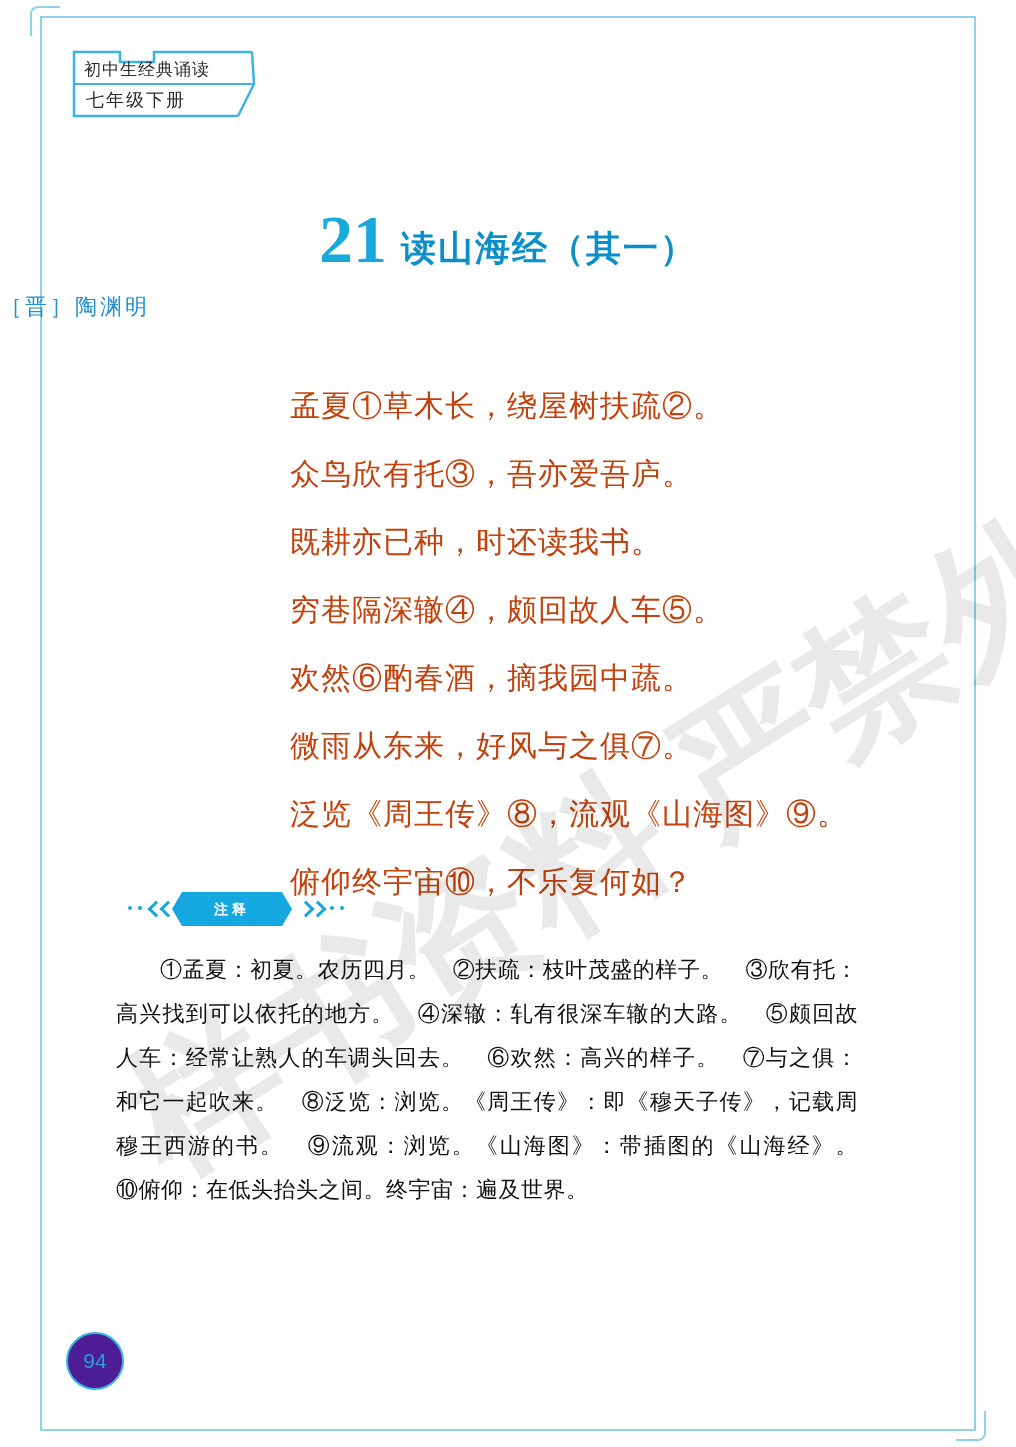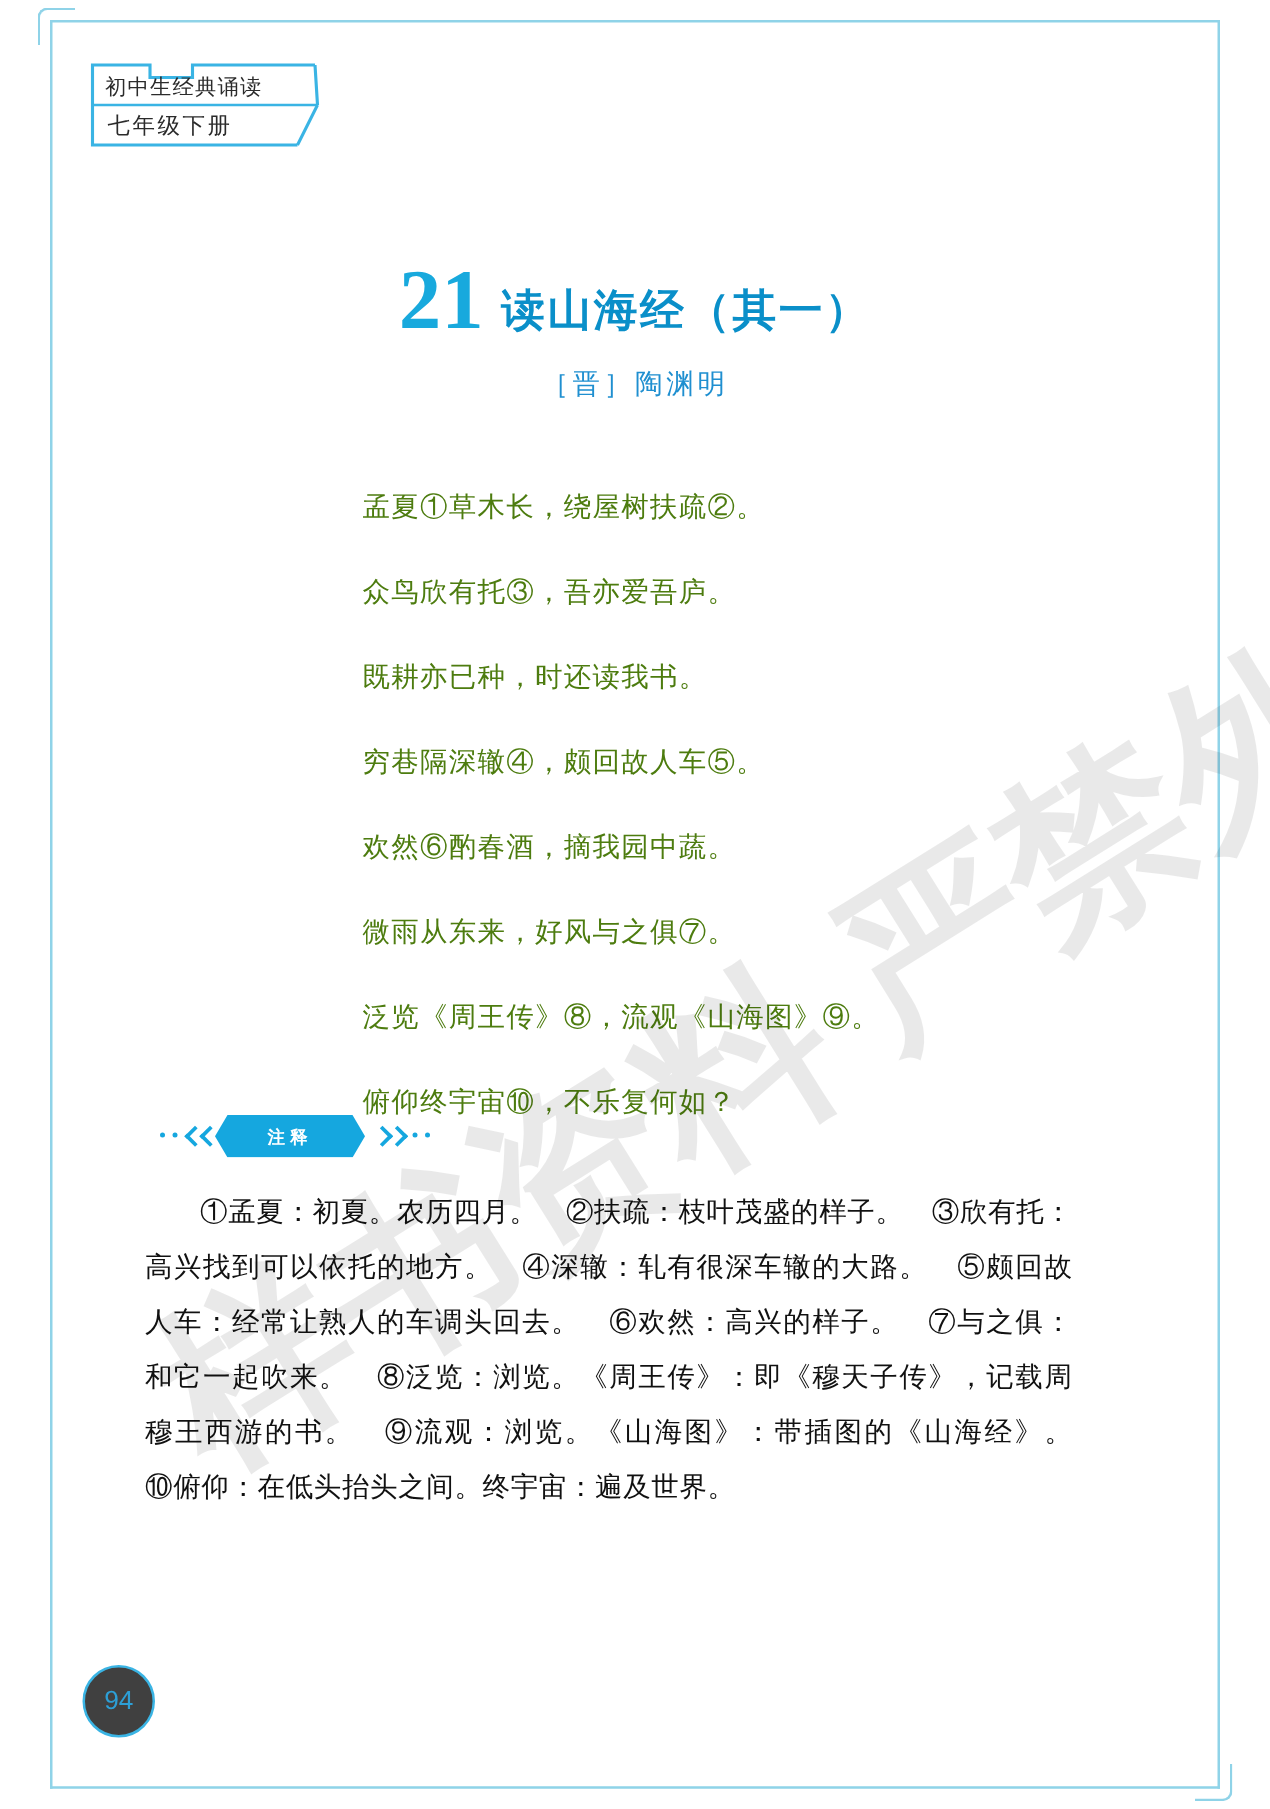--- a/index.html
+++ b/index.html
@@ -118,41 +118,40 @@
     font-weight: bold;
     color: #0a8fc9;
     letter-spacing: 2px;
     margin-left: 14px;
   }
   #author {
     position: absolute;
     left: 0;
     top: 292px;
     width: 1016px;
-    text-align: center;
     font-family: "Liberation Sans", sans-serif;
     font-size: 22px;
     color: #1f8fd0;
     letter-spacing: 3px;
     z-index: 2;
   }
 
   
   #poem {
     position: absolute;
     left: 290px;
     top: 372px;
     width: 620px;
     z-index: 2;
   }
   #poem .line {
     font-family: "Liberation Serif", serif;
-    font-size: 22px;
+    font-size: 30px;
     line-height: 68px;
-    color: #4d7c0f;
+    color: #c2410c;
     letter-spacing: 1px;
     white-space: nowrap;
   }
 
   
   #notes-header {
     position: absolute;
     left: 128px;
     top: 892px;
     width: 300px;
@@ -222,21 +221,21 @@
 
   
   #page-number {
     position: absolute;
     left: 66px;
     top: 1332px;
     width: 54px;
     height: 54px;
     border: 2px solid #3ab4e4;
     border-radius: 50%;
-    background: #404040;
+    background: #4c1d95;
     color: #2d9fd6;
     font-family: "Liberation Sans", sans-serif;
     font-size: 21px;
     line-height: 54px;
     text-align: center;
     z-index: 4;
   }
 </style>
 </head>
 <body>

